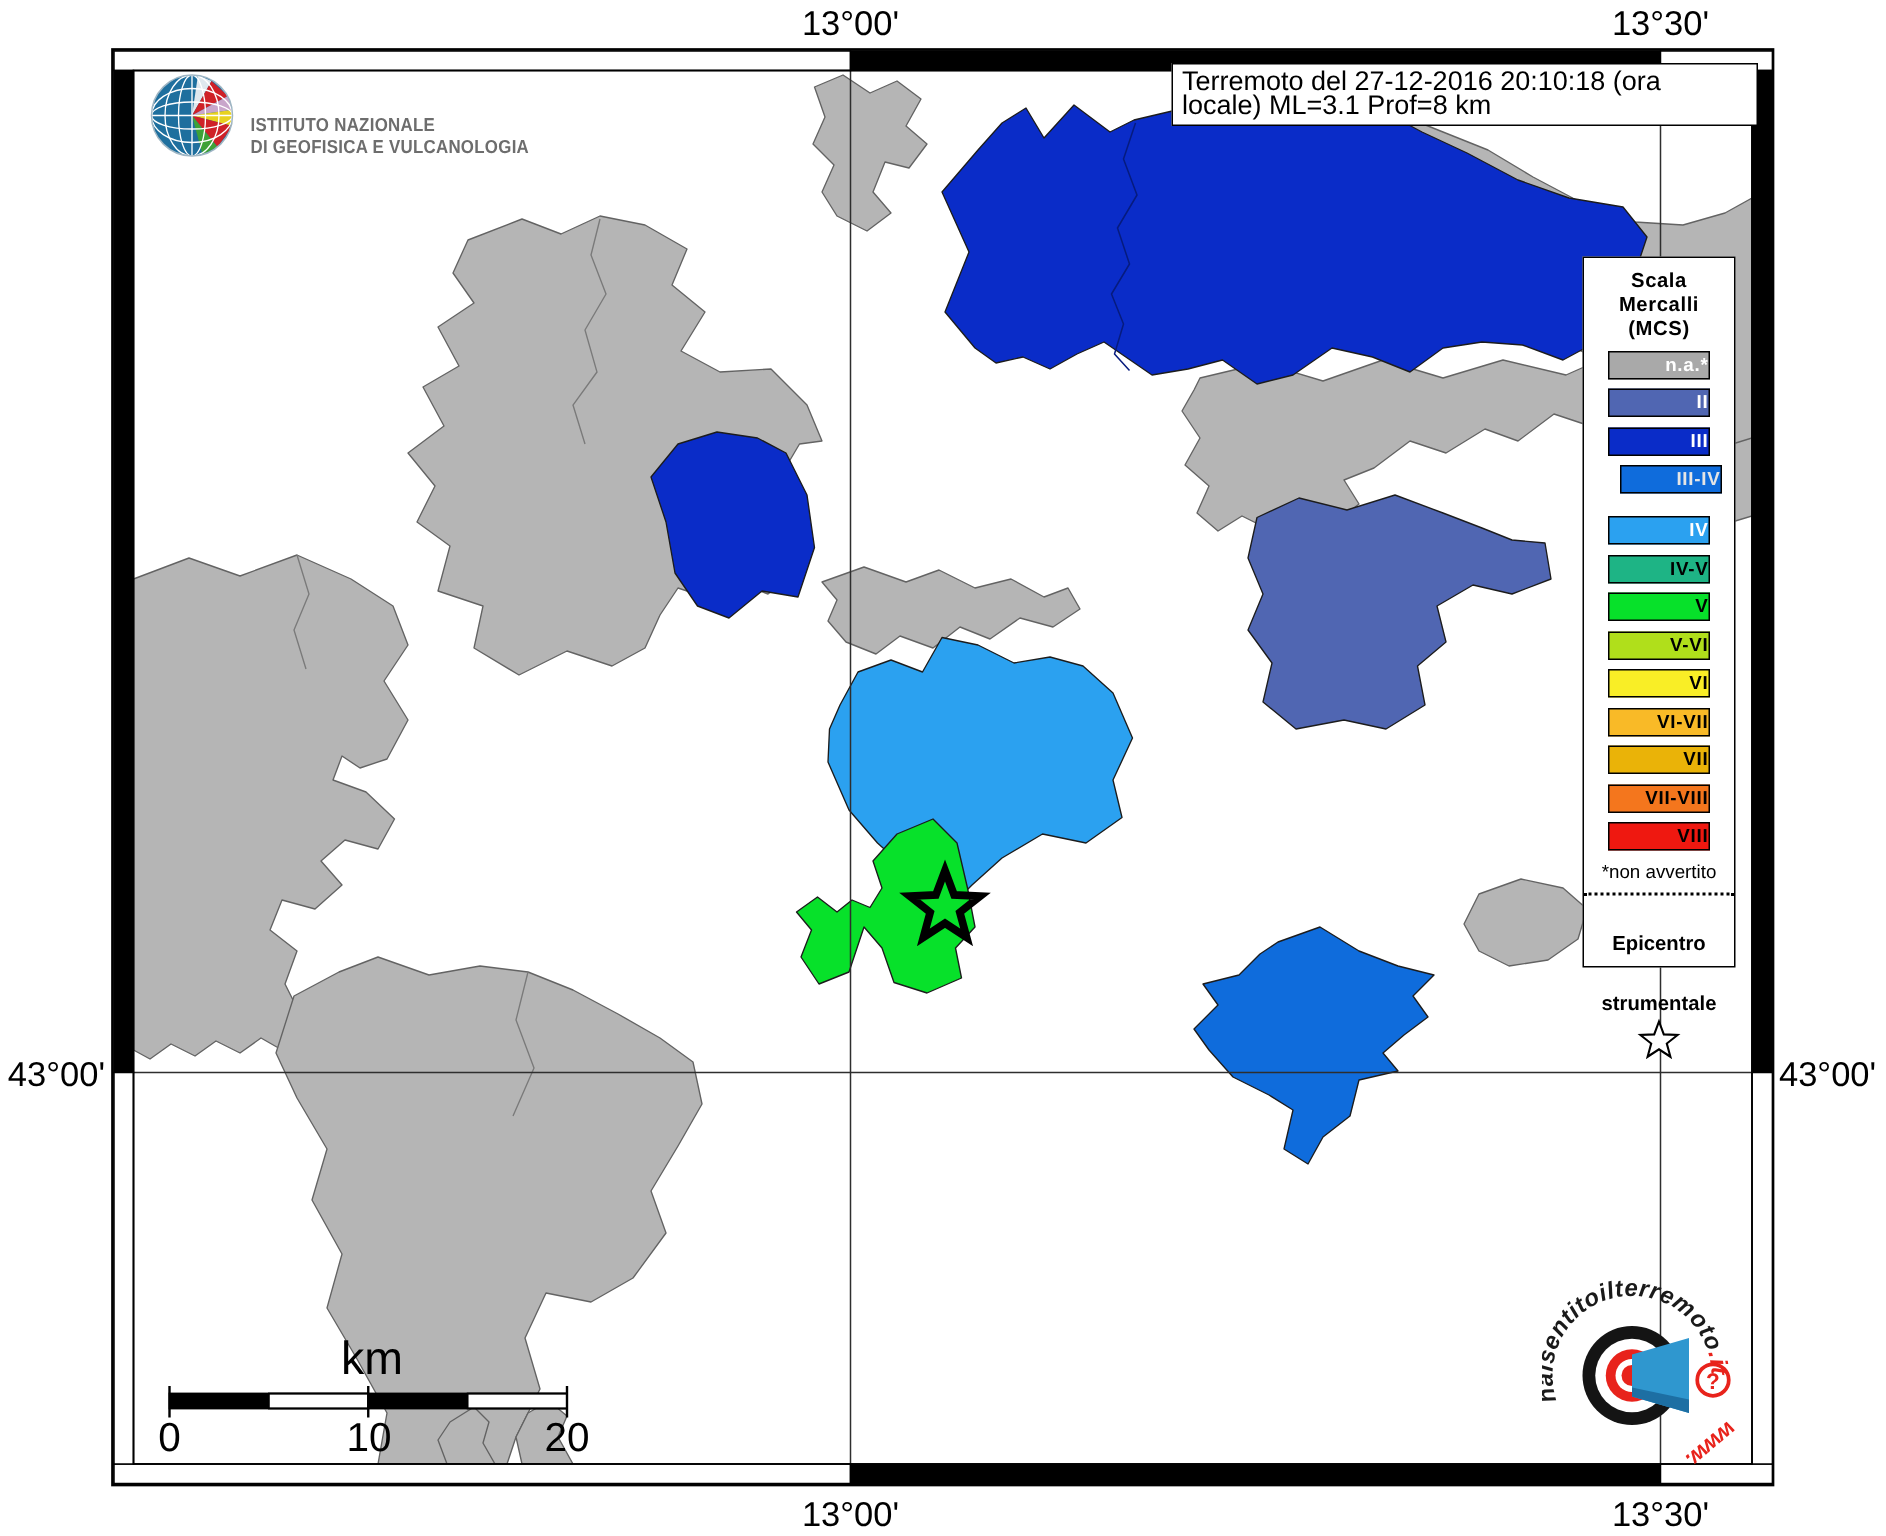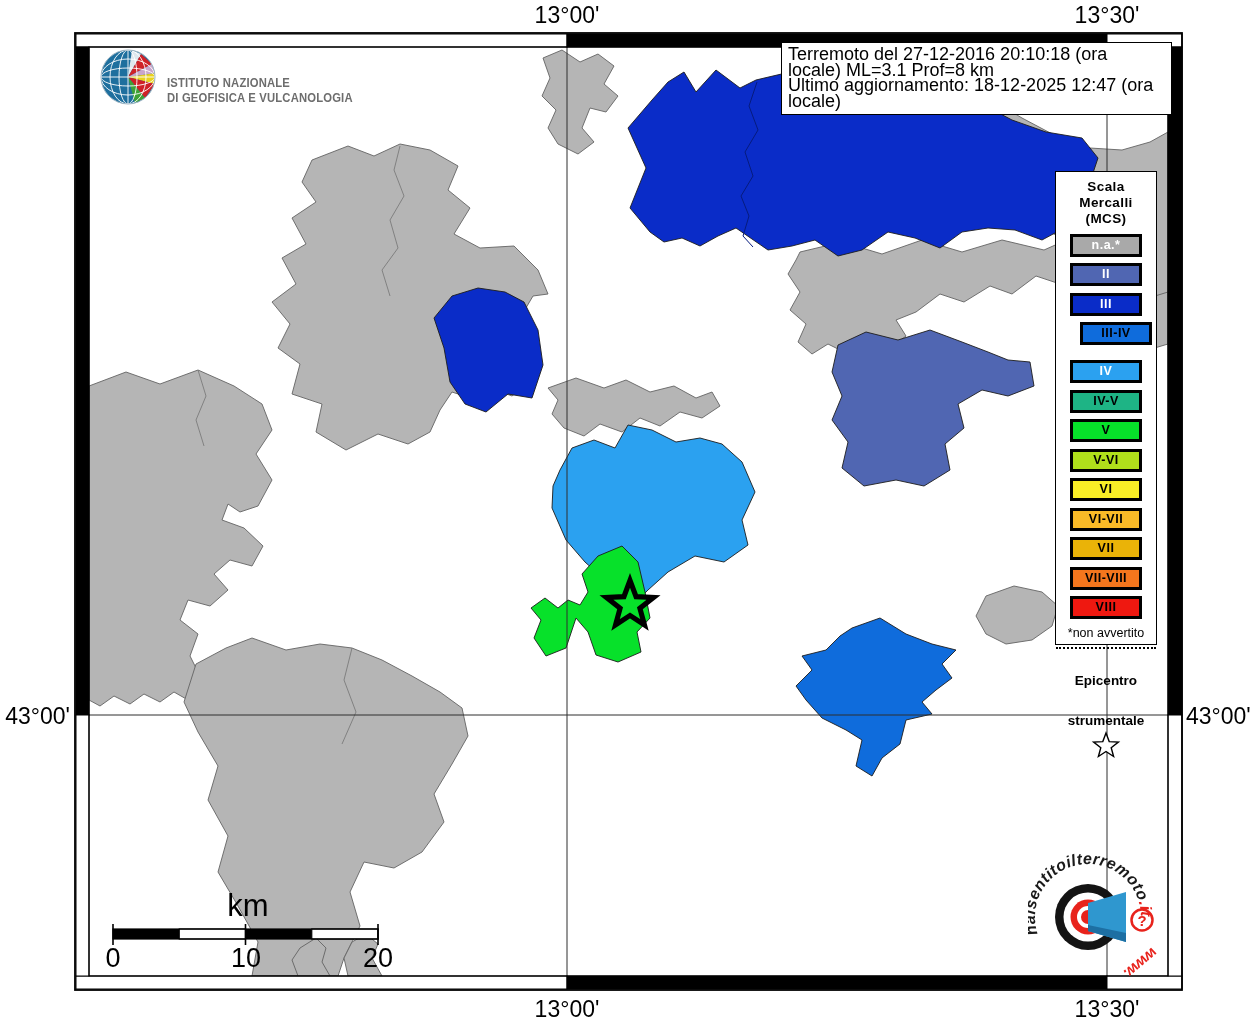--- a/index.html
+++ b/index.html
@@ -9,22 +9,22 @@
   .axis-label{position:absolute;font-size:23px;color:#000;white-space:nowrap;}
   .ax-center{width:140px;text-align:center;}
   
   #infobox{position:absolute;left:781px;top:42px;width:377px;background:#fff;
            border:1.6px solid #000;padding:4px 6px 5px 6px;font-size:18px;line-height:15.6px;color:#000;}
   
   #legend{position:absolute;left:1055px;top:171px;width:100px;height:472px;background:#fff;
           border:1.6px solid #000;text-align:center;color:#000;}
   #legend .ltitle{font-weight:bold;font-size:13.5px;line-height:16px;letter-spacing:.4px;}
   #legend .ltitle.first{margin-top:7px;}
-  .sw{width:66px;height:17px;margin:6.5px auto 0 auto;border:3px solid #000000;
-      font-size:12.5px;font-weight:bold;line-height:17px;letter-spacing:.5px;}
+  .sw{width:66px;height:17px;margin:6.5px auto 0 auto;border:1px solid #000000;
+      font-size:12.5px;font-weight:bold;line-height:17px;letter-spacing:.5px;text-align:right;}
   #legend .foot{font-size:12.5px;margin-top:7px;}
   #legend .dots{border-top:2px dotted #000;margin:7px 0 4px 0;}
   #legend .epi{font-weight:bold;font-size:13.5px;line-height:16px;margin-top:24px;}
   
   #ingv{position:absolute;left:99px;top:48px;display:flex;align-items:flex-end;}
   #ingv .txt{margin-left:10px;color:#6d6d6d;font-weight:bold;font-size:12.5px;line-height:15px;
              letter-spacing:.2px;transform:scaleX(.9);transform-origin:left center;white-space:nowrap;}
   
   #wm{position:absolute;left:1028px;top:845px;width:145px;height:150px;}
 </style>
@@ -151,31 +151,30 @@
     <circle cx="29" cy="29" r="27" fill="none" stroke="#9fb6c4" stroke-width="1"></circle>
   </svg>
   <div class="txt">
     <div>ISTITUTO NAZIONALE</div>
     <div>DI GEOFISICA E VULCANOLOGIA</div>
   </div>
 </div>
 
 <div id="infobox">
   <div>Terremoto del 27-12-2016 20:10:18 (ora locale) ML=3.1 Prof=8 km</div>
-  <div>Ultimo aggiornamento: 18-12-2025 12:47 (ora locale)</div>
 </div>
 
 <div id="legend">
   <div class="ltitle first">Scala</div>
   <div class="ltitle">Mercalli</div>
   <div class="ltitle">(MCS)</div>
   <div class="sw" style="background: rgb(169, 169, 169); color: rgb(255, 255, 255);">n.a.*</div>
   <div class="sw" style="background: rgb(80, 102, 178); color: rgb(255, 255, 255);">II</div>
   <div class="sw" style="background: rgb(10, 44, 200); color: rgb(255, 255, 255);">III</div>
-  <div class="sw" style="background: rgb(15, 108, 220); color: #000000; margin-left: 24px;">III-IV</div>
+  <div class="sw" style="background: rgb(15, 108, 220); color: #e5e5e5; margin-left: 24px;">III-IV</div>
   <div class="sw" style="background: rgb(43, 161, 240); color: rgb(255, 255, 255); margin-top: 15px;">IV</div>
   <div class="sw" style="background: rgb(30, 180, 133); color: rgb(0, 0, 0);">IV-V</div>
   <div class="sw" style="background: rgb(7, 225, 42); color: rgb(0, 0, 0);">V</div>
   <div class="sw" style="background: rgb(176, 223, 27); color: rgb(0, 0, 0);">V-VI</div>
   <div class="sw" style="background: rgb(249, 238, 38); color: rgb(0, 0, 0);">VI</div>
   <div class="sw" style="background: rgb(249, 186, 39); color: rgb(0, 0, 0);">VI-VII</div>
   <div class="sw" style="background: #eab308; color: rgb(0, 0, 0);">VII</div>
   <div class="sw" style="background: rgb(244, 118, 29); color: rgb(0, 0, 0);">VII-VIII</div>
   <div class="sw" style="background: rgb(239, 24, 16); color: rgb(0, 0, 0);">VIII</div>
   <div class="foot">*non avvertito</div>

